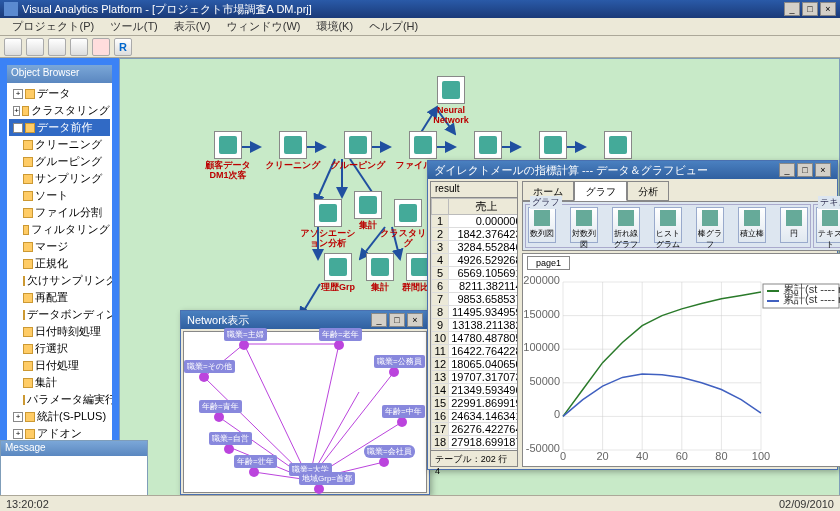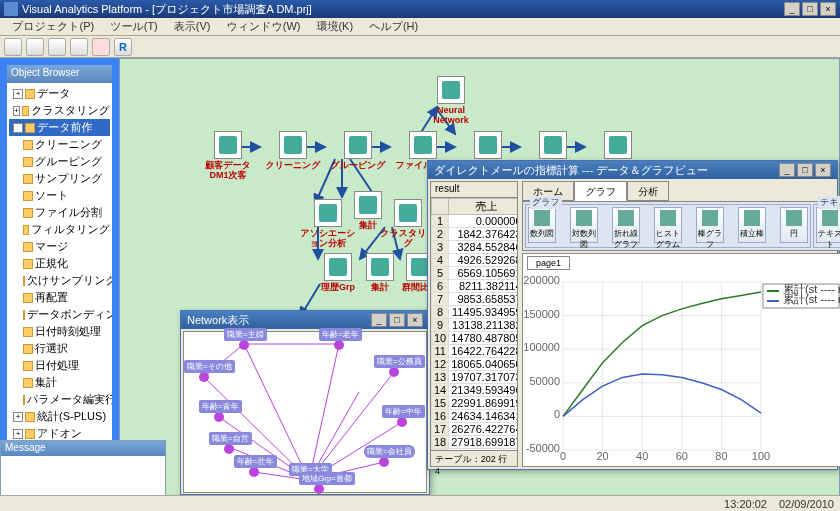--- a/index.html
+++ b/index.html
@@ -48,23 +48,23 @@
 .dwtabs{height:20px;display:flex;gap:0}
 .dwtabs span{padding:3px 10px;background:#ece9d8;border:1px solid #888;font-size:10px}
 .dwtabs span.active{background:#fff;border-bottom:1px solid #fff}
 .dwtoolbar{height:50px;background:#dde6f0;border:1px solid #888;display:flex;align-items:center;padding:2px;gap:2px}
 .dwgroup{border:1px solid #aac;padding:2px;display:flex;gap:14px;height:44px;position:relative}
 .dwgroup::before{content:attr(data-label);position:absolute;top:-9px;left:4px;font-size:9px;background:#dde6f0;padding:0 2px;color:#335}
 .dbtn{width:28px;height:36px;background:linear-gradient(#fff,#e0e8f0);border:1px solid #9ac;text-align:center;font-size:8px;padding-top:2px}
 .dbtn::before{content:"";display:block;width:16px;height:16px;background:#6a9;margin:0 auto 2px}
 .chartarea{flex:1;background:#fff;border:1px solid #888;position:relative;margin-top:2px}
 .charttab{position:absolute;top:2px;left:4px;background:#fff;border:1px solid #888;padding:1px 8px;font-size:9px}
-.msgwin{position:absolute;left:0;bottom:11px;width:166px;height:60px;background:#fff;border:1px solid #7f9db9}
+.msgwin{position:absolute;left:0;bottom:11px;width:148px;height:60px;background:#fff;border:1px solid #7f9db9}
 .msgwin .mt{height:15px;background:linear-gradient(#7ba7d8,#5a87c0);color:#fff;padding:1px 4px;font-size:10px}
-.statusbar{position:absolute;bottom:0;left:0;right:0;height:16px;background:#ece9d8;border-top:1px solid #aca899;display:flex;align-items:center;justify-content:flex-end;padding:0 6px;gap:12px;font-size:10px;color:#333}
+.statusbar{position:absolute;bottom:0;left:0;right:0;height:16px;background:#ece9d8;border-top:1px solid #aca899;display:flex;align-items:center;justify-content:space-between;padding:0 6px;gap:12px;font-size:10px;color:#333}
 </style>
 </head>
 <body>
 
 <div class="titlebar">
   <div class="icon"></div>
   <span>Visual Analytics Platform - [プロジェクト市場調査A DM.prj]</span>
   <div class="spacer"></div>
   <div class="winbtn">_</div>
   <div class="winbtn">□</div>

